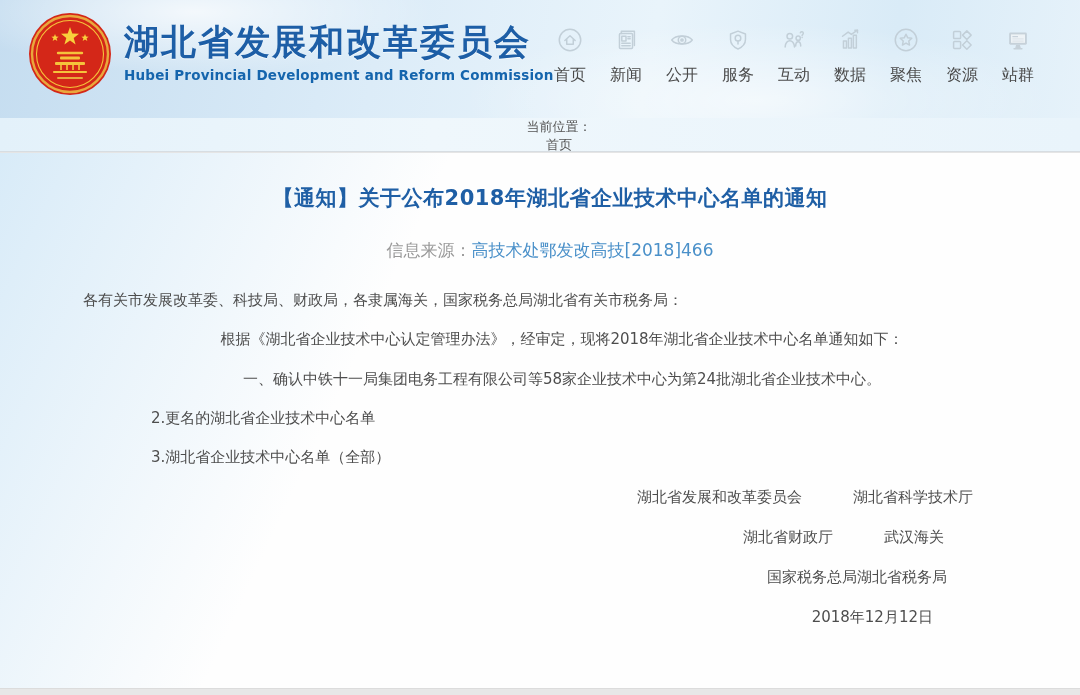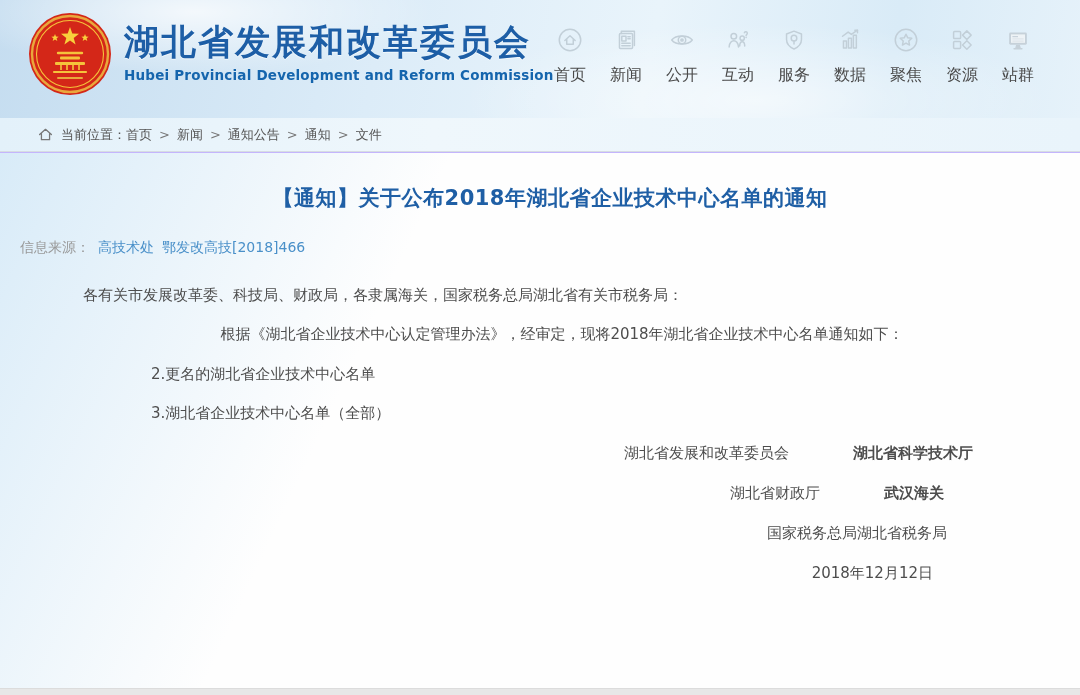--- a/index.html
+++ b/index.html
@@ -1,18 +1,18 @@
 <!DOCTYPE html>
 <html><head>
 <meta charset="utf-8">
 <style>
   * { margin:0; padding:0; box-sizing:border-box; }
   html,body { width:1080px; height:695px; }
   body { font-family:"DejaVu Sans","Liberation Sans",sans-serif; background:#fff; }
-  .page { position:relative; width:1080px; height:695px; overflow:hidden; background:#c4b5fd; }
+  .page { position:relative; width:1080px; height:695px; overflow:hidden; background:#e5e5e5; }
 
   
   .header {
     position:absolute; top:0; left:0; right:0; height:118px;
     background:
       radial-gradient(ellipse 340px 90px at 18% 10%, rgba(255,255,255,.75), rgba(255,255,255,0) 70%),
       radial-gradient(ellipse 420px 110px at 70% 85%, rgba(255,255,255,.6), rgba(255,255,255,0) 70%),
       linear-gradient(100deg, #c5ddf0 0%, #dcecf8 35%, #e9f4fb 60%, #d9ebf7 82%, #e6f2fa 100%);
   }
   .banner { position:absolute; left:28px; top:12px; display:flex; align-items:flex-start; }
@@ -26,47 +26,47 @@
   .nav-item { width:56px; text-align:center; cursor:pointer; }
   .nav-item svg { width:28px; height:28px; display:inline-block; }
   .nav-label { font-size:16px; color:#4a4a4a; margin-top:7px; white-space:nowrap; }
 
   
   .breadcrumb {
     position:absolute; top:118px; left:0; right:0; height:34px;
     background:linear-gradient(90deg,#e3f1fa 0%, #eff7fc 40%, #e9f4fb 100%);
     border-bottom:1px solid #d7dde2;
     display:flex; align-items:center; padding-left:38px;
-    font-size:13px; color:#555;
+    font-size:13px; color:#555;flex-direction:column;
   }
   .breadcrumb svg { width:15px; height:15px; margin-right:8px; }
   .crumb { color:#555; cursor:pointer; }
   .crumb-sep { margin:0 7px; color:#777; }
 
   
   .content {
     position:absolute; top:153px; left:0; right:0; bottom:7px;
     background:linear-gradient(115deg, #d8ebf8 0%, rgba(255,255,255,0) 34%), #fefefe;
     padding-left:20px;
   }
   .article-title { text-align:center; margin-top:31px; font-size:21px; font-weight:bold; color:#1f5fa5; letter-spacing:.5px; }
-  .meta { display:flex; margin-top:27px; font-size:14px;gap:8px; }
+  .meta { display:flex; justify-content:center; margin-top:27px; font-size:17px; }
   .meta-label { color:#999; }
   .meta-link { color:#4a90c9; cursor:pointer; text-decoration:none; }
   .meta-doc { }
 
   .body-text { margin:30px 62px 0 63px; font-size:15px; color:#4d4d4d; }
   .para { margin-bottom:22px; line-height:1.15; }
   .para.indent { text-indent:23px;text-align:center; }
   .attach-row { margin-bottom:22px; line-height:1.15; padding-left:23px; }
   .attach-item { margin-bottom:22px; line-height:1.15; padding-left:68px;margin-top:7px; }
 
   .signatures { margin-top:16px; font-size:15px; color:#4d4d4d; }
   .sig-line { text-align:right; margin-bottom:21px; white-space:nowrap; }
-  .sig-line .gap1 { margin-left:64px;font-weight:bold; }
+  .sig-line .gap1 { margin-left:51px; }
   .sig-r1 { padding-right:45px; }
   .sig-r2 { padding-right:74px;text-align:right; }
   .sig-r3 { padding-right:71px; }
   .sig-r4 { padding-right:85px; }
 
   .bottom-strip { position:absolute; left:0; right:0; bottom:0; height:7px; background:#e7e7e7; border-top:1px solid #dcdcdc; }
 
   .ico { stroke:#c2cfd8; stroke-width:1.6; fill:none; stroke-linecap:round; stroke-linejoin:round; }
 </style>
 </head>
@@ -118,36 +118,36 @@
       <div class="nav-item">
         <svg viewBox="0 0 30 30" class="ico">
           <path d="M4 15 C8.5 9.2 21.5 9.2 26 15 C21.5 20.8 8.5 20.8 4 15 Z"></path>
           <circle cx="15" cy="15" r="4"></circle>
           <circle cx="15" cy="15" r="1.2"></circle>
         </svg>
         <div class="nav-label">公开</div>
       </div>
       <div class="nav-item">
         <svg viewBox="0 0 30 30" class="ico">
+          <path d="M15 5.5 L23 8.5 V14.5 C23 19.6 19.6 22.6 15 24.7 C10.4 22.6 7 19.6 7 14.5 V8.5 Z"></path>
+          <circle cx="15" cy="13" r="3"></circle>
+          <path d="M15 16 V19.2"></path>
+        </svg>
+        <div class="nav-label">服务</div>
+      </div>
+      <div class="nav-item">
+        <svg viewBox="0 0 30 30" class="ico">
           <circle cx="10.5" cy="11" r="3"></circle>
           <path d="M5.5 22.5 C5.5 17.8 8.4 15.7 10.5 15.7 C12.6 15.7 15.5 17.8 15.5 22.5"></path>
           <circle cx="19.5" cy="13" r="2.3"></circle>
           <path d="M16.8 21.5 C16.8 18.4 18.3 16.8 19.5 16.8 C20.7 16.8 22.2 18.4 22.2 21.5"></path>
           <path d="M21.8 7.2 C22.6 5.6 25 6 25 7.7 C25 8.9 23.7 9.1 23.7 10.3"></path>
           <path d="M23.7 12.1 V12.3"></path>
         </svg>
         <div class="nav-label">互动</div>
-      </div>
-      <div class="nav-item">
-        <svg viewBox="0 0 30 30" class="ico">
-          <path d="M15 5.5 L23 8.5 V14.5 C23 19.6 19.6 22.6 15 24.7 C10.4 22.6 7 19.6 7 14.5 V8.5 Z"></path>
-          <circle cx="15" cy="13" r="3"></circle>
-          <path d="M15 16 V19.2"></path>
-        </svg>
-        <div class="nav-label">服务</div>
       </div>
       <div class="nav-item">
         <svg viewBox="0 0 30 30" class="ico">
           <rect x="8" y="16" width="3.2" height="7.5"></rect>
           <rect x="13.3" y="13" width="3.2" height="10.5"></rect>
           <rect x="18.6" y="10" width="3.2" height="13.5"></rect>
           <path d="M7 11 L13 6.5 L16.5 9 L23 4.5"></path>
           <path d="M20.2 4.5 H23 V7.3"></path>
         </svg>
         <div class="nav-label">数据</div>
@@ -204,20 +204,21 @@
 
     <div class="meta">
       <span class="meta-label">信息来源：</span>
       <span class="meta-link">高技术处</span>
       <span class="meta-link meta-doc">鄂发改高技[2018]466</span>
     </div>
 
     <div class="body-text">
       <div class="para">各有关市发展改革委、科技局、财政局，各隶属海关，国家税务总局湖北省有关市税务局：</div>
       <div class="para indent">根据《湖北省企业技术中心认定管理办法》，经审定，现将2018年湖北省企业技术中心名单通知如下：</div>
+      <div class="para indent">一、确认中铁十一局集团电务工程有限公司等58家企业技术中心为第24批湖北省企业技术中心。</div>
 
       <div class="attach-item">2.更名的湖北省企业技术中心名单</div>
       <div class="attach-item">3.湖北省企业技术中心名单（全部）</div>
 
       <div class="signatures">
         <div class="sig-line sig-r1">
           <span>湖北省发展和改革委员会</span><span class="gap1">湖北省科学技术厅</span>
         </div>
         <div class="sig-line sig-r2">
           <span>湖北省财政厅</span><span class="gap1">武汉海关</span>

